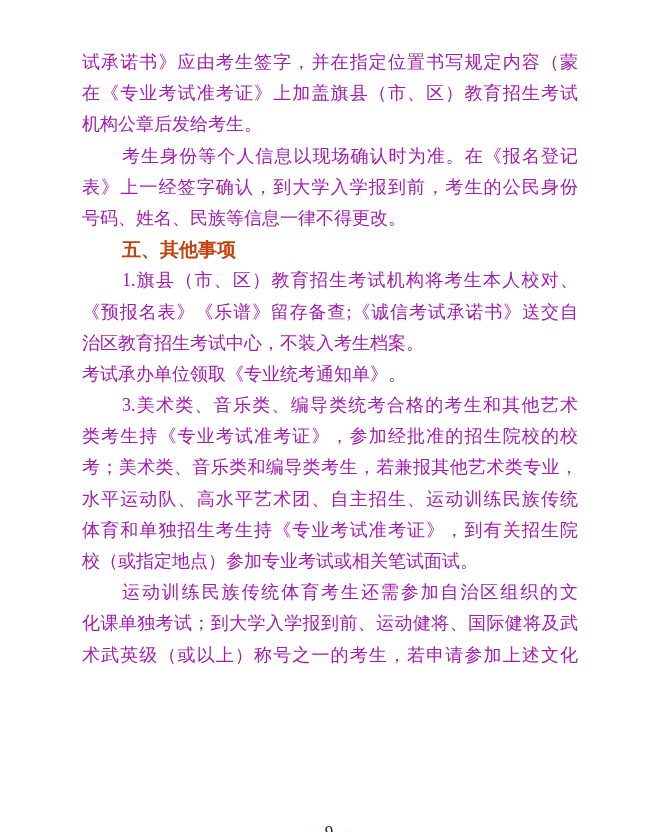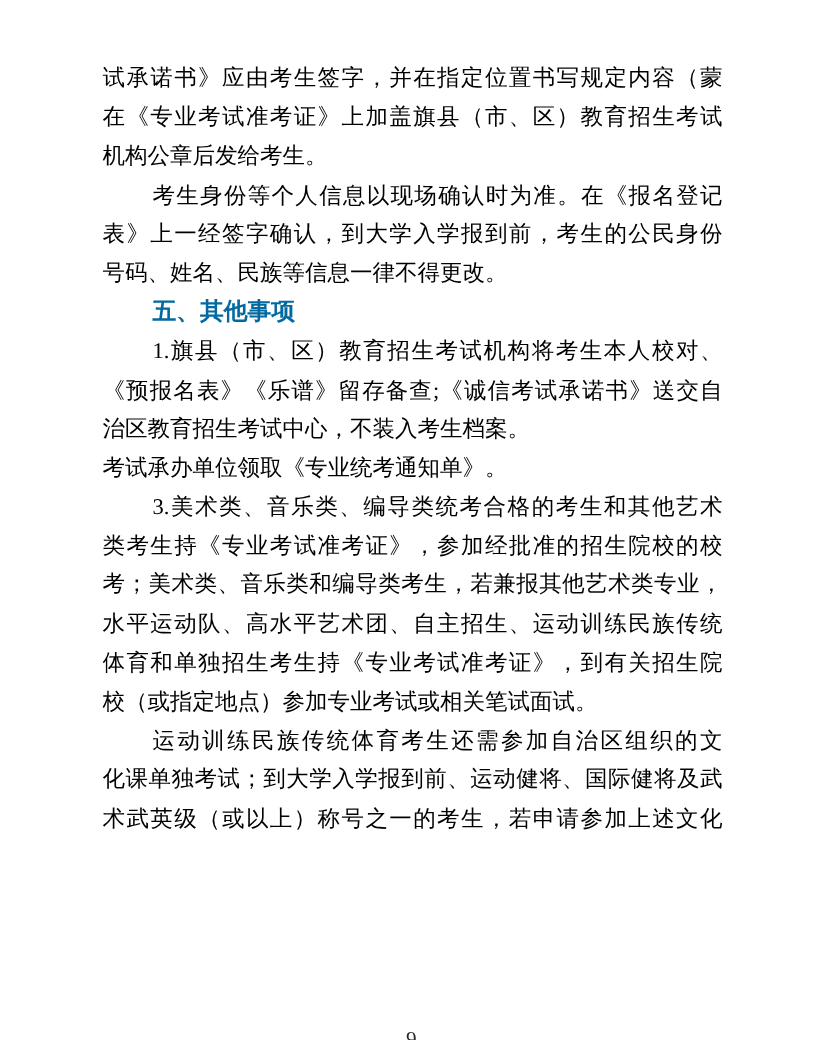--- a/index.html
+++ b/index.html
@@ -20,38 +20,38 @@
     left: 82px;
     top: 47px;
     width: 496px;
   }
   .line {
     box-sizing: border-box;
     width: 100%;
     height: 31.2px;
     line-height: 31.2px;
     font-size: 18px;
-    color: #000000;
+    color: #a21caf;
     font-family: "Liberation Serif", serif;
     text-align: left;
     white-space: normal;
     overflow: hidden;
   }
   .line.fill {
     text-align: justify;
     text-align-last: justify;
   }
   .line.indent {
     padding-left: 40px;
   }
   .line.heading {
     font-family: "Liberation Sans", sans-serif;
     font-weight: 700;
     font-size: 19px;
-    color: #0369a1;
+    color: #c2410c;
     text-align: right;
     text-align-last: left;
   }
   .page-number {
     position: absolute;
     left: 0;
     top: 822px;
     width: 100%;
     height: 20px;
     line-height: 20px;

